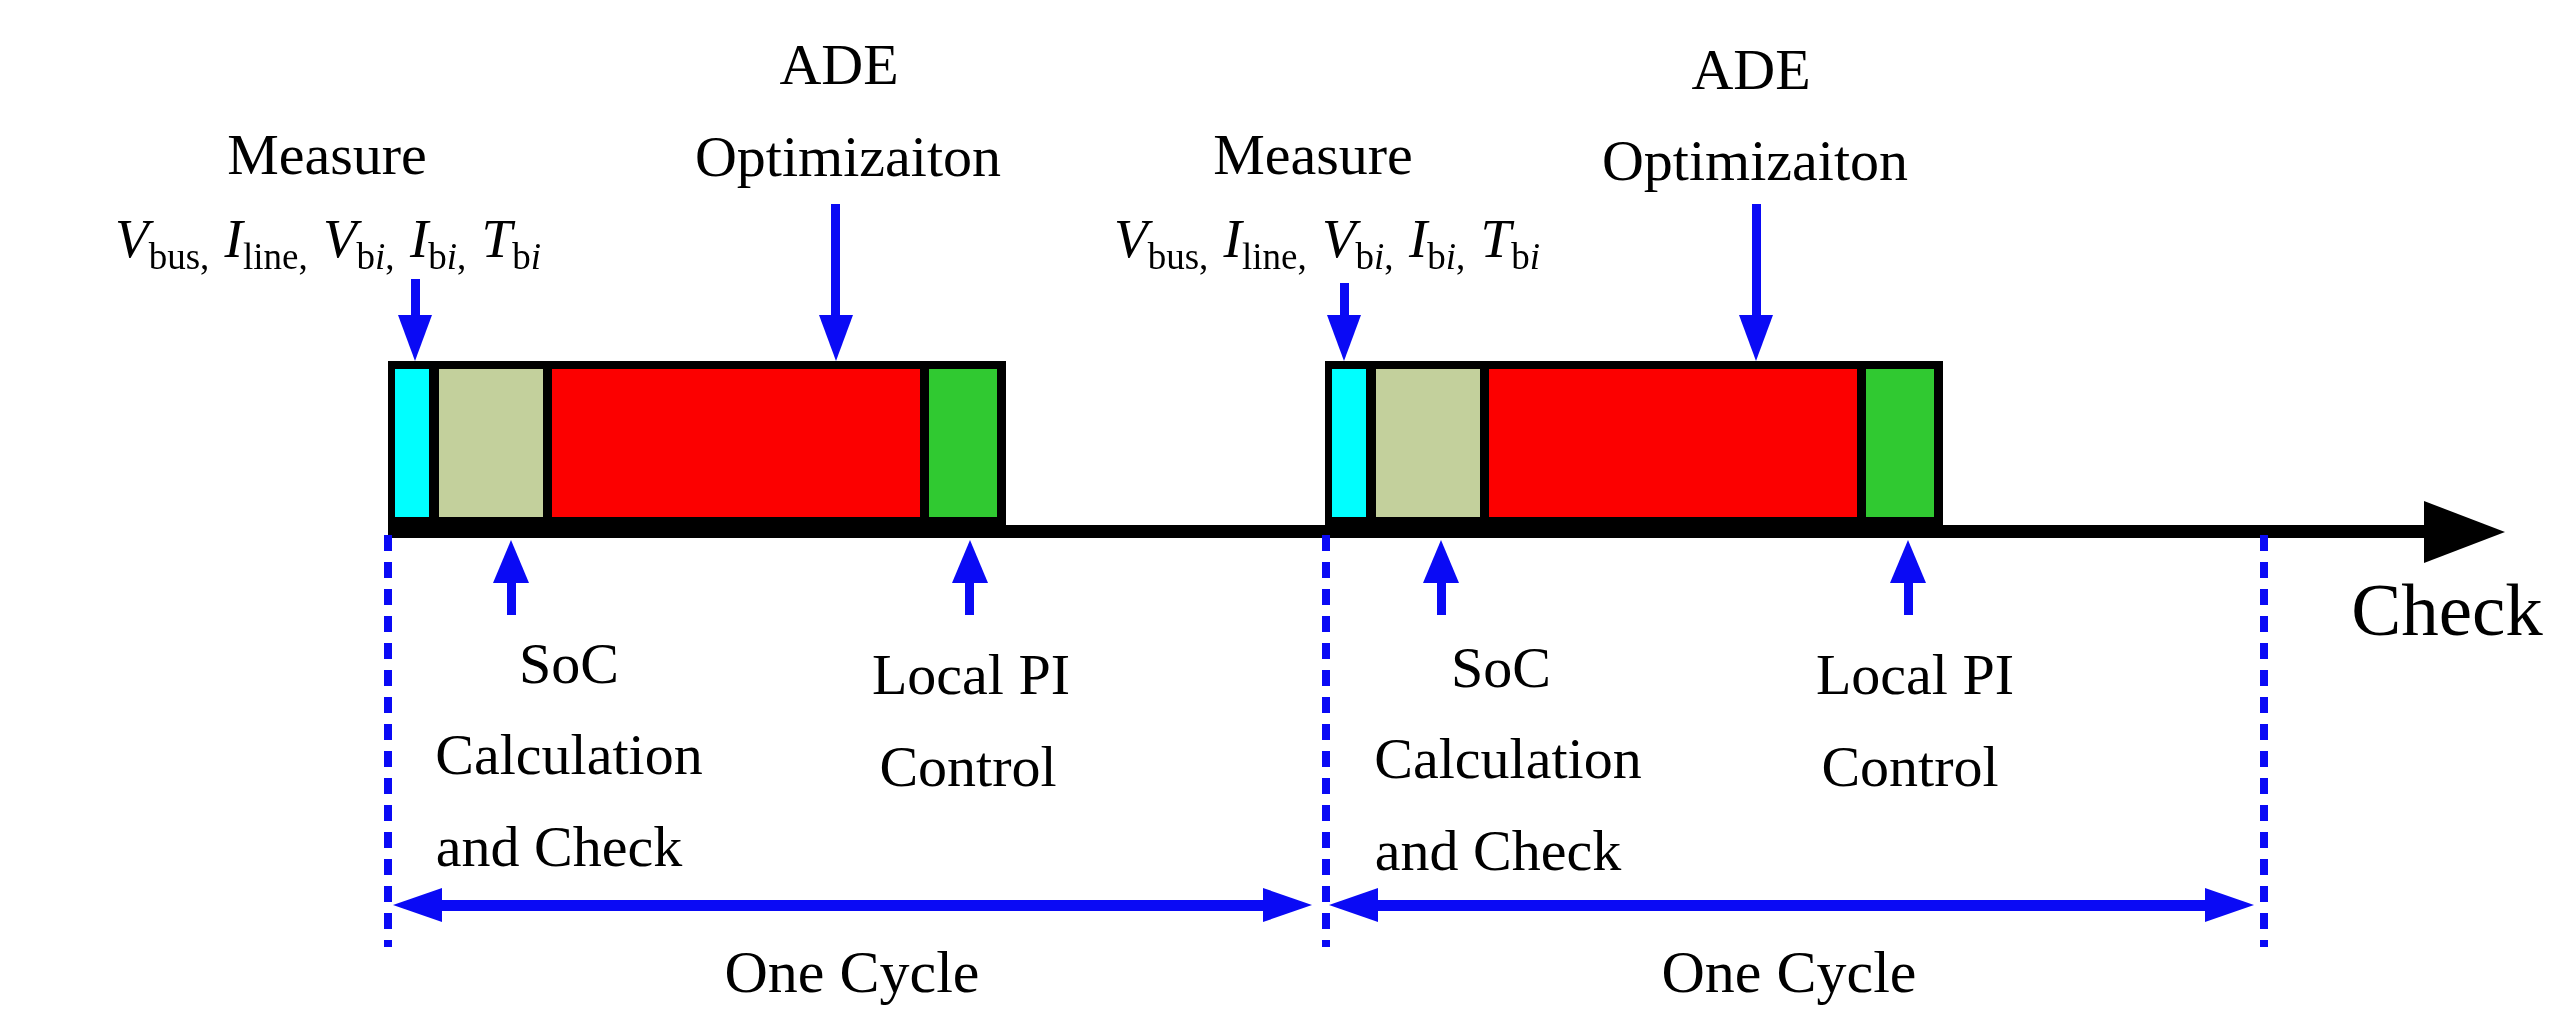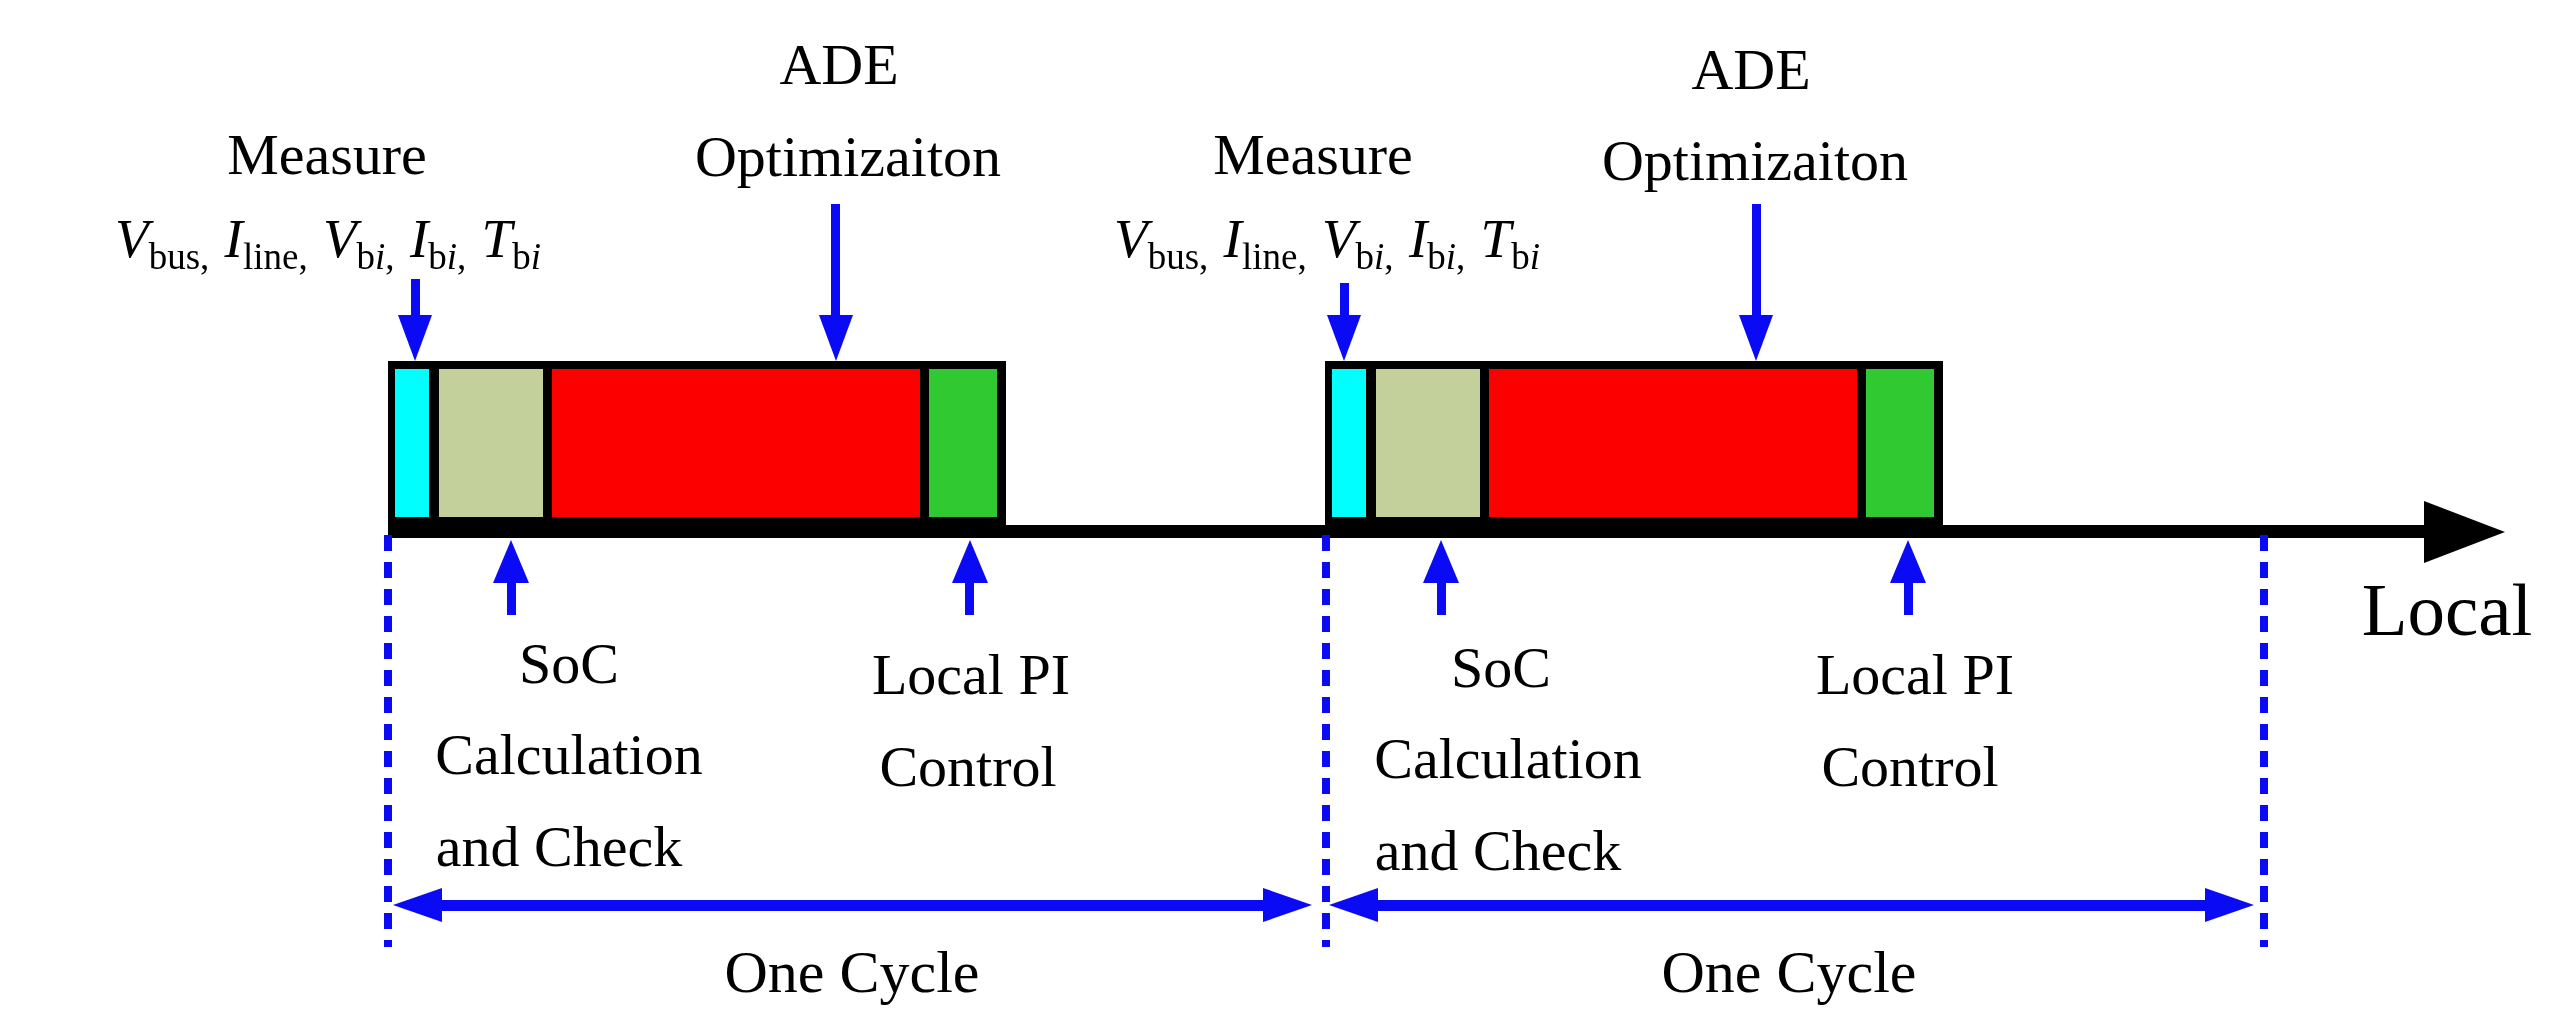--- a/index.html
+++ b/index.html
@@ -36,21 +36,21 @@
   .cyc-lbl{font-size:60px;}
   .time-lbl{font-size:75px;}
 </style>
 </head>
 <body>
 
 <div class="fig">
 
   <div class="axis"></div>
   <div class="axis-head"></div>
-  <div class="lbl time-lbl" style="left:2447px;top:572px;">Local</div>
+  <div class="lbl time-lbl" style="left:2447px;top:572px;">Check</div>
 
   <div class="dash" style="left:384px;"></div>
   <div class="dash" style="left:1322px;"></div>
   <div class="dash" style="left:2260px;"></div>
 
   <div class="bar" style="left:388px;">
     <div class="blk c0"></div>
     <div class="blk c1"></div>
     <div class="blk c2"></div>
     <div class="blk c3"></div>

